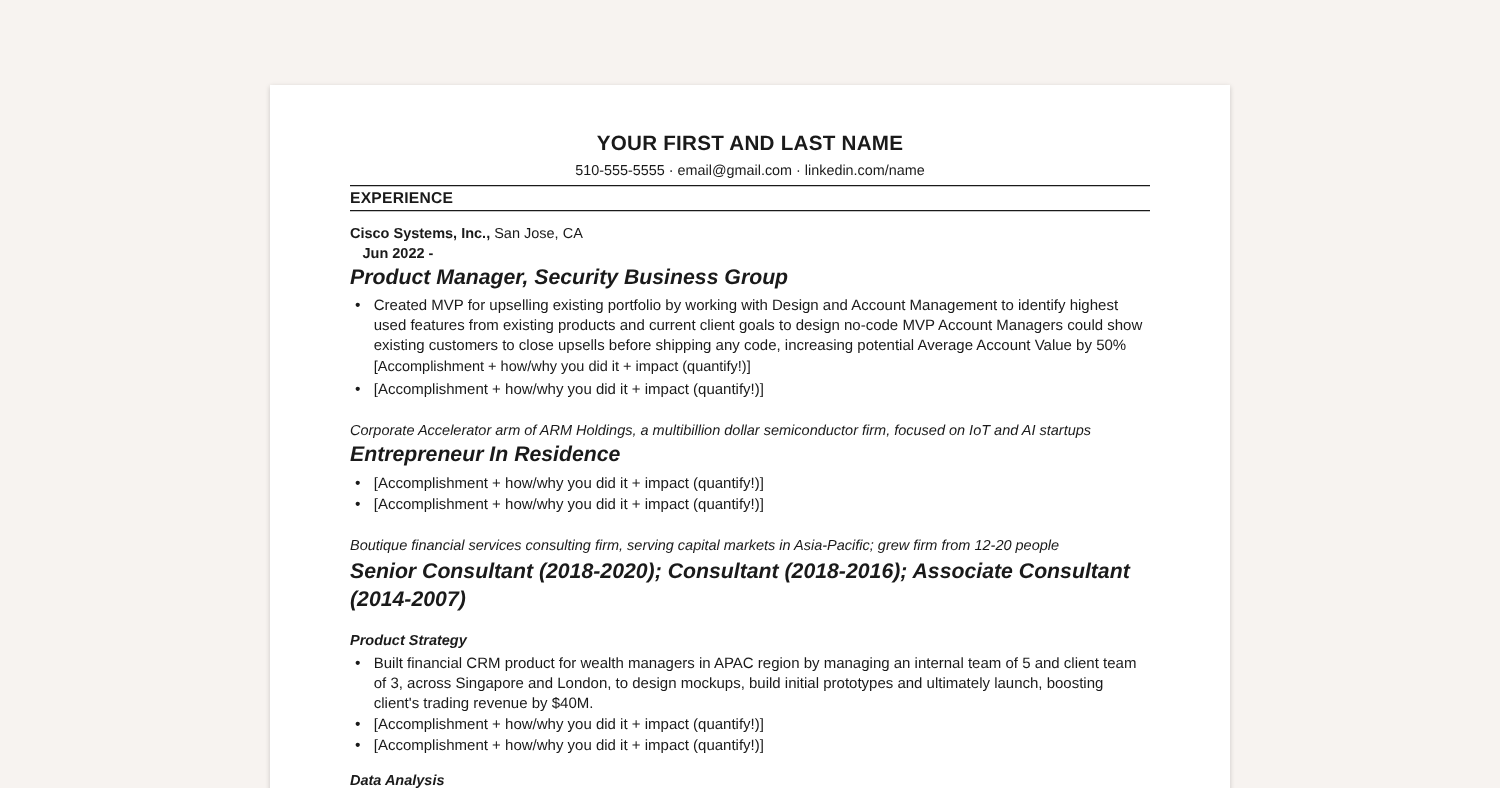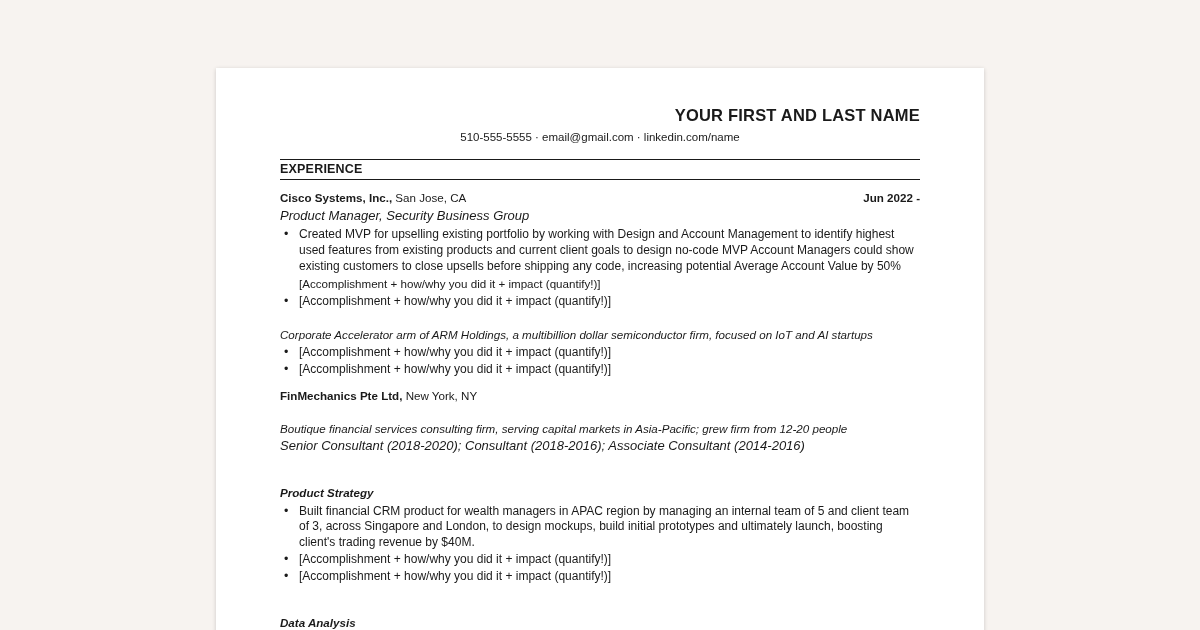--- a/index.html
+++ b/index.html
@@ -26,30 +26,30 @@
     height: 600px;
     background: #ffffff;
     box-shadow: 0 1px 4px rgba(0,0,0,0.18);
     overflow: hidden;
   }
   .resume-inner {
     padding: 38px 64px 0 64px;
     color: #1a1a1a;
   }
   .doc-name {
-    text-align: right;
+    text-align: center;
     font-size: 16.5px;
     font-weight: bold;
     letter-spacing: 0.2px;
     margin: 0 0 6px 0;
   }
   .doc-contact {
     text-align: center;
     font-size: 11.5px;
-    margin: 0 0 16px 0;
+    margin: 0 0 5px 0;
     color: #1a1a1a;
   }
   .rule {
     border: 0;
     border-top: 1.6px solid #1a1a1a;
     margin: 3px 0 2px 0;
   }
   .section-title {
     text-align: left;
     font-size: 12.5px;
@@ -59,54 +59,55 @@
   }
   .job {
     margin-top: 10px;
   }
   .job:first-of-type {
     margin-top: 7px;
   }
   .job-head {
     display: flex;
     justify-content: space-between;
-    align-items: flex-end;
+    align-items: flex-start;
     font-size: 11.6px;
     line-height: 1.35;
+    flex-direction: column;
   }
   .job-company {
     font-weight: bold;
   }
   .job-location {
     font-weight: normal;
   }
   .job-dates {
     font-weight: bold;
     white-space: nowrap;
     padding-left: 10px;
   }
   .job-desc {
     font-size: 11.6px;
     font-style: italic;
     line-height: 1.35;
     margin-top: 17px;
   }
   .job-role {
-    font-size: 13px;
-    font-weight: normal;
+    font-size: 17px;
+    font-weight: bold;
     font-style: italic;
     line-height: 1.35;
     margin-top: 1px;
   }
   .sub-head {
     font-size: 11.6px;
     font-weight: bold;
     font-style: italic;
     line-height: 1.35;
-    margin-top: 30px;
+    margin-top: 13px;
   }
   ul.bullets {
     list-style: none;
     margin: 3px 0 0 0;
     padding: 0;
   }
   ul.bullets li {
     position: relative;
     font-size: 12px;
     line-height: 1.32;
@@ -152,35 +153,30 @@
         <li>Created MVP for upselling existing portfolio by working with Design and Account Management to identify highest used features from existing products and current client goals to design no-code MVP Account Managers could show existing customers to close upsells before shipping any code, increasing potential Average Account Value by 50%</li>
       </ul>
       <div class="sub-line">[Accomplishment + how/why you did it + impact (quantify!)]</div>
       <ul class="bullets">
         <li>[Accomplishment + how/why you did it + impact (quantify!)]</li>
       </ul>
     </div>
 
     <div class="job">
       <div class="job-desc">Corporate Accelerator arm of ARM Holdings, a multibillion dollar semiconductor firm, focused on IoT and AI startups</div>
+      <div class="job-role">Entrepreneur In Residence</div>
       <ul class="bullets">
         <li>[Accomplishment + how/why you did it + impact (quantify!)]</li>
         <li>[Accomplishment + how/why you did it + impact (quantify!)]</li>
       </ul>
     </div>
 
     <div class="job">
-      <div class="job-head">
-        <div>
-          <span class="job-company">FinMechanics Pte Ltd,</span><span class="job-location"> New York, NY</span>
-        </div>
-        <div class="job-dates"></div>
-      </div>
       <div class="job-desc">Boutique financial services consulting firm, serving capital markets in Asia-Pacific; grew firm from 12-20 people</div>
-      <div class="job-role">Senior Consultant (2018-2020); Consultant (2018-2016); Associate Consultant (2014-2016)</div>
+      <div class="job-role">Senior Consultant (2018-2020); Consultant (2018-2016); Associate Consultant (2014-2007)</div>
 
       <div class="sub-head">Product Strategy</div>
       <ul class="bullets">
         <li>Built financial CRM product for wealth managers in APAC region by managing an internal team of 5 and client team of 3, across Singapore and London, to design mockups, build initial prototypes and ultimately launch, boosting client's trading revenue by $40M.</li>
         <li>[Accomplishment + how/why you did it + impact (quantify!)]</li>
         <li>[Accomplishment + how/why you did it + impact (quantify!)]</li>
       </ul>
 
       <div class="sub-head">Data Analysis</div>
     </div>

